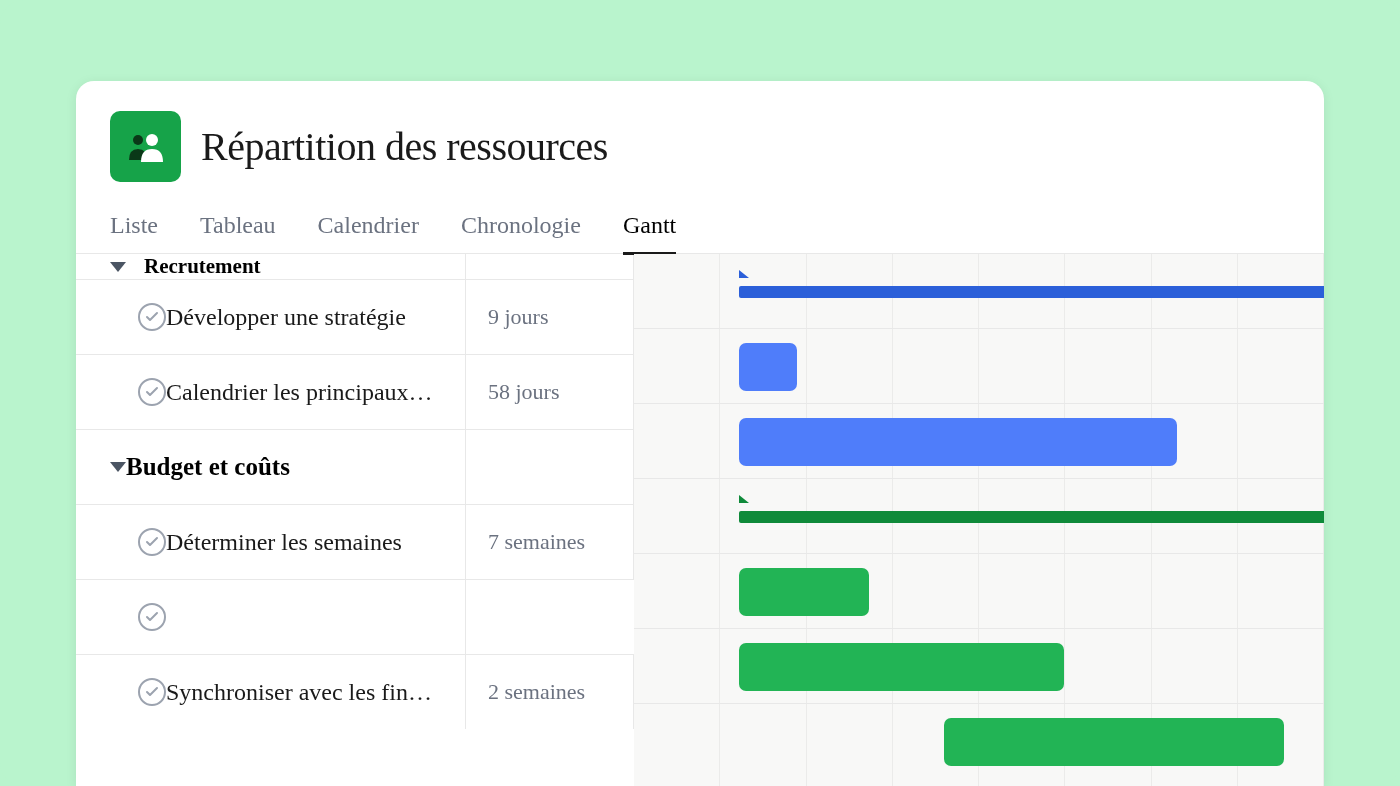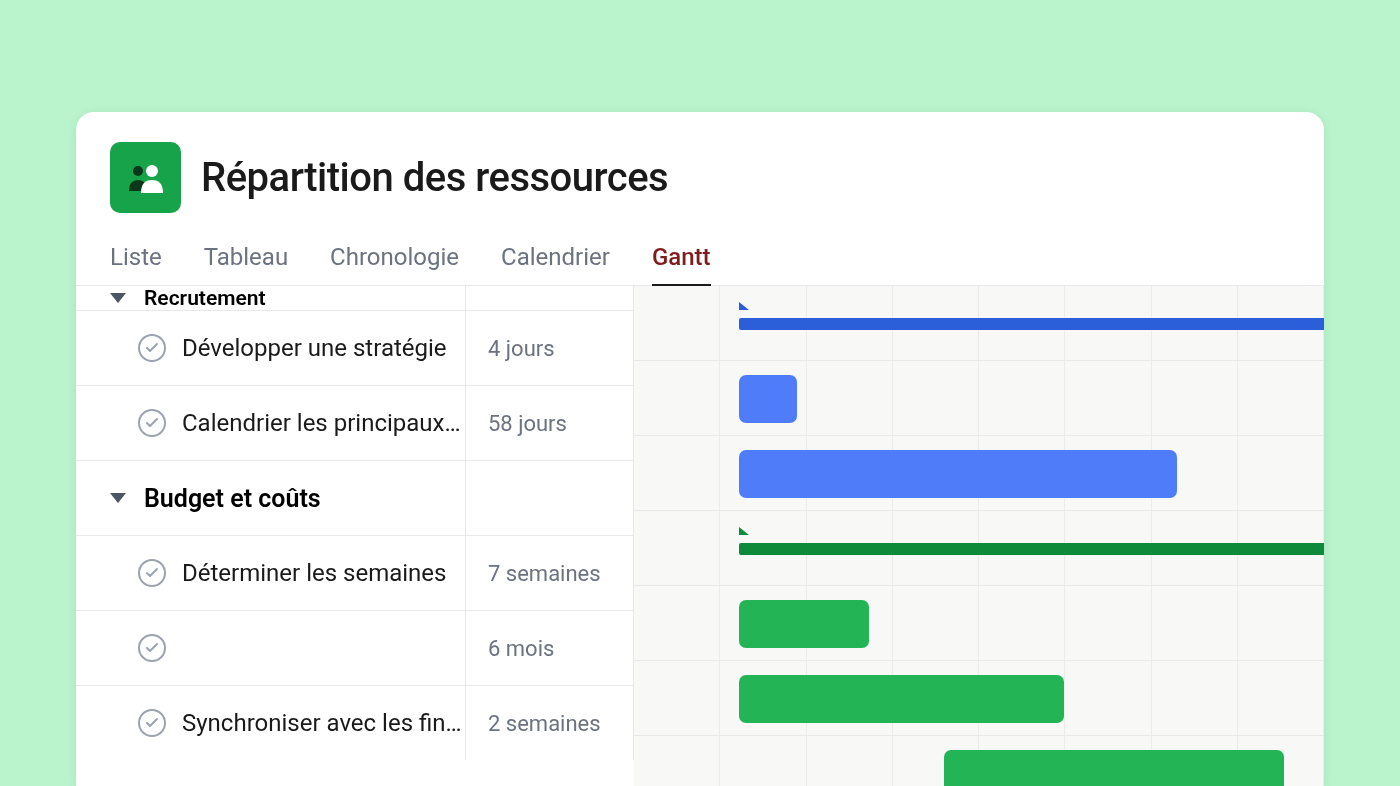--- a/index.html
+++ b/index.html
@@ -11,23 +11,24 @@
       font-family: -apple-system, BlinkMacSystemFont, "Segoe UI", Roboto, sans-serif;
       background: #b9f4cd;
       width: 1400px;
       height: 786px;
       overflow: hidden;
       position: relative;
     }
     .outer-container {
       background: #b9f4cd;
       border-radius: 24px;
-      padding: 112px 76px 0 76px;
+      padding: 81px 76px 0 76px;
       width: 1400px;
       height: 786px;
+      font-family: Liberation Serif, serif;
     }
     .app-window {
       background: #fff;
       border-radius: 18px 18px 0 0;
       box-shadow: 0 2px 12px rgba(0,0,0,0.08);
       height: 100%;
       overflow: hidden;
       display: flex;
       flex-direction: column;
     }
@@ -59,21 +60,21 @@
       border-bottom: 1.5px solid #e8e8e8;
     }
     .tab {
       font-size: 24px;
       color: #6b7280;
       padding: 10px 0 14px 0;
       cursor: pointer;
       position: relative;
     }
     .tab.active {
-      color: #7f1d1d;
+      color: #000000;
       font-weight: 500;
     }
     .tab.active::after {
       content: "";
       position: absolute;
       bottom: -1.5px;
       left: 0;
       right: 0;
       height: 3px;
       background: #1a1a1a;
@@ -87,21 +88,20 @@
       display: flex;
       height: 75px;
       border-top: 1.5px solid #e8e8e8;
     }
     .task-name-cell {
       width: 390px;
       border-right: 1.5px solid #e8e8e8;
       display: flex;
       align-items: center;
       padding-left: 62px;
-      gap: 16px;
     }
     .task-name {
       font-size: 24px;
       color: #1a1a1a;
       white-space: nowrap;
       overflow: hidden;
       text-overflow: ellipsis;
     }
     .duration-cell {
       width: 168px;
@@ -205,22 +205,22 @@
           <circle cx="26" cy="8" r="6" fill="#fff"></circle>
           <path d="M 15 30 Q 15 17 26 17 Q 37 17 37 30 Z" fill="#fff"></path>
         </svg>
       </div>
       <h1 class="project-title">Répartition des ressources</h1>
     </div>
 
     <div class="tabs">
       <div class="tab">Liste</div>
       <div class="tab">Tableau</div>
+      <div class="tab">Calendrier</div>
       <div class="tab">Chronologie</div>
-      <div class="tab">Calendrier</div>
       <div class="tab active">Gantt</div>
     </div>
 
     <div class="content">
 
       <div class="left-table">
 
         <div class="table-row">
           <div class="task-name-cell" style="padding-left:34px;gap:18px;border-right:1.5px solid #e8e8e8;">
             <div class="caret-icon"></div>
@@ -231,37 +231,37 @@
 
         <div class="task-row">
           <div class="task-name-cell">
             <div class="check-circle">
               <svg width="14" height="12" viewBox="0 0 14 12">
                   <path d="M 2 6 L 5 9 L 12 2" stroke="#9ca3af" stroke-width="2" fill="none" stroke-linecap="round" stroke-linejoin="round"></path>
                 </svg>
             </div>
             <span class="task-name">Développer une stratégie</span>
           </div>
-          <div class="duration-cell">4 jours</div>
+          <div class="duration-cell">9 jours</div>
         </div>
 
         <div class="task-row">
           <div class="task-name-cell">
             <div class="check-circle">
               <svg width="14" height="12" viewBox="0 0 14 12">
                   <path d="M 2 6 L 5 9 L 12 2" stroke="#9ca3af" stroke-width="2" fill="none" stroke-linecap="round" stroke-linejoin="round"></path>
                 </svg>
             </div>
             <span class="task-name">Calendrier les principaux…</span>
           </div>
           <div class="duration-cell">58 jours</div>
         </div>
 
         <div class="task-row">
-          <div class="task-name-cell" style="padding-left:34px;gap:18px;">
+          <div class="task-name-cell" style="padding-left:34px;">
             <div class="caret-icon"></div>
             <span class="section-name" style="font-size:25px;font-weight:600;">Budget et coûts</span>
           </div>
           <div class="duration-cell"></div>
         </div>
 
         <div class="task-row">
           <div class="task-name-cell">
             <div class="check-circle">
               <svg width="14" height="12" viewBox="0 0 14 12">
@@ -274,21 +274,20 @@
         </div>
 
         <div class="task-row">
           <div class="task-name-cell">
             <div class="check-circle">
               <svg width="14" height="12" viewBox="0 0 14 12">
                   <path d="M 2 6 L 5 9 L 12 2" stroke="#9ca3af" stroke-width="2" fill="none" stroke-linecap="round" stroke-linejoin="round"></path>
                 </svg>
             </div>
           </div>
-          <div class="duration-cell">6 mois</div>
         </div>
 
         <div class="task-row" style="border-bottom:none;justify-content:flex-end;">
           <div class="task-name-cell">
             <div class="check-circle">
               <svg width="14" height="12" viewBox="0 0 14 12">
                   <path d="M 2 6 L 5 9 L 12 2" stroke="#9ca3af" stroke-width="2" fill="none" stroke-linecap="round" stroke-linejoin="round"></path>
                 </svg>
             </div>
             <span class="task-name">Synchroniser avec les fin…</span>

